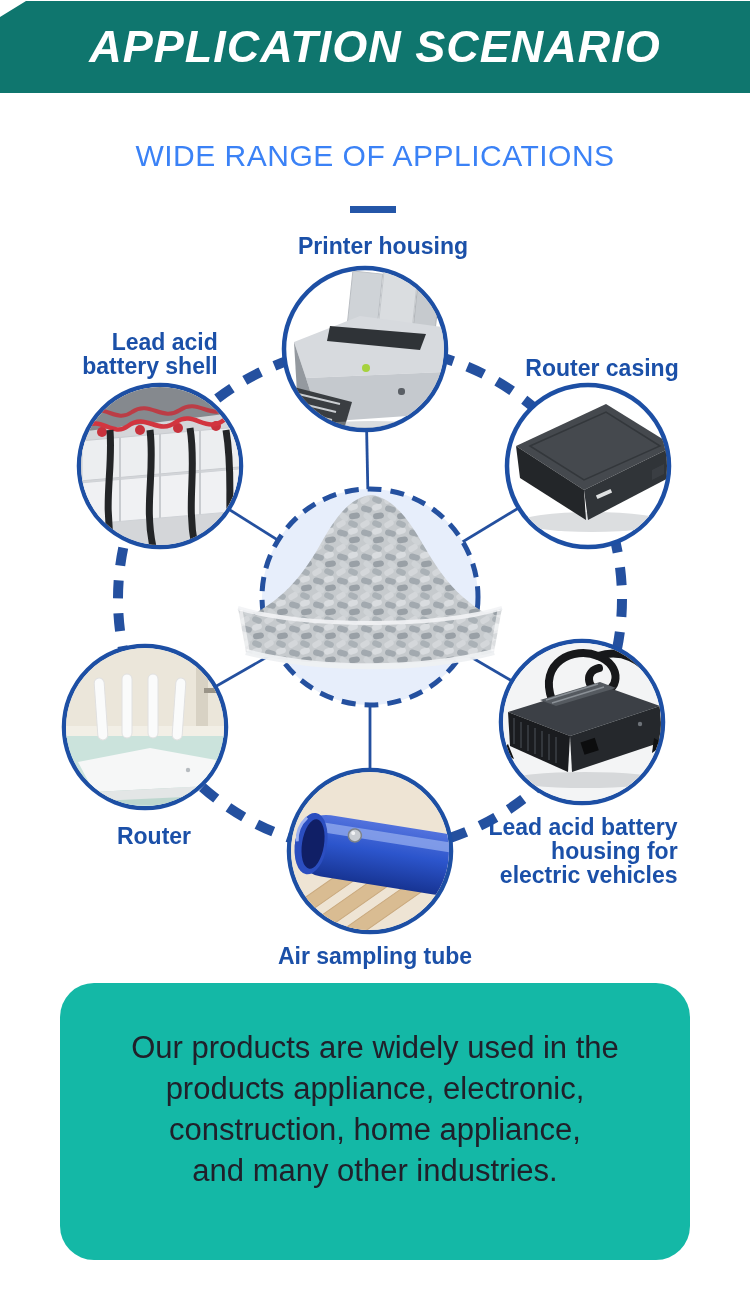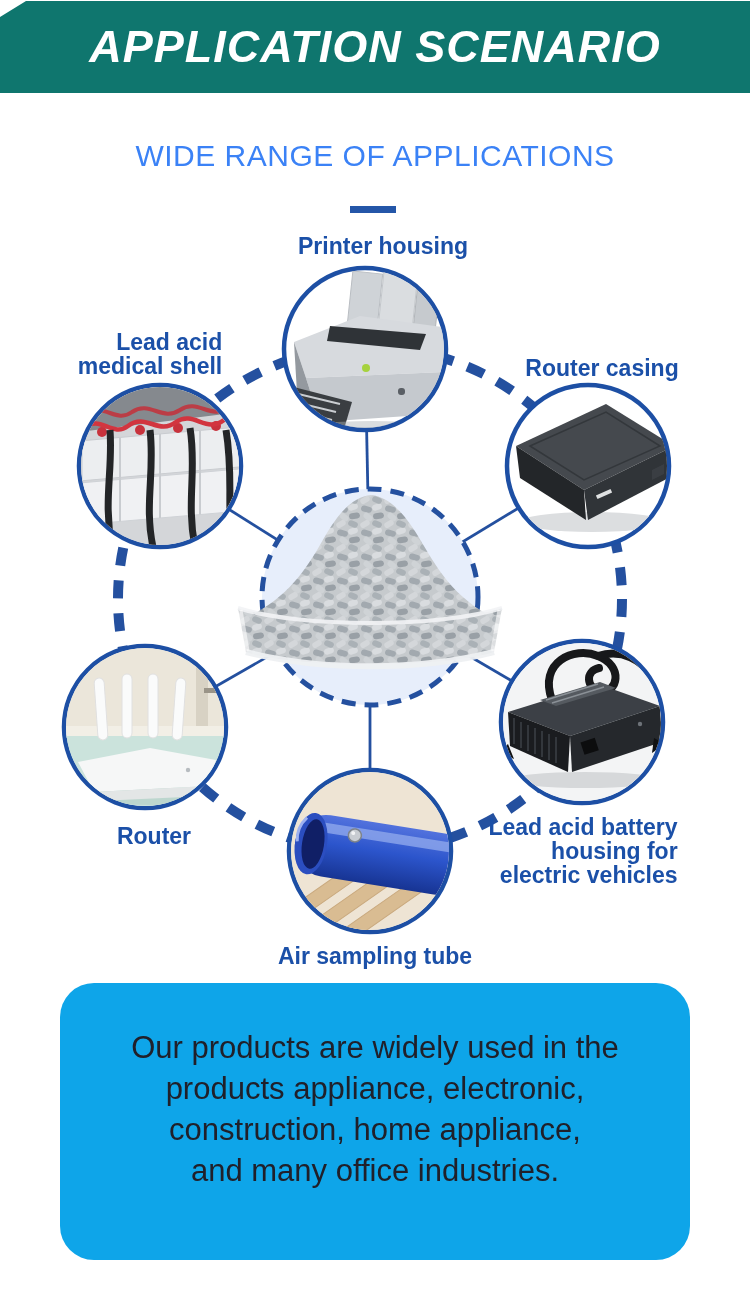--- a/index.html
+++ b/index.html
@@ -32,21 +32,21 @@
   .diagram-svg { position:absolute; left:0; top:0; width:750px; height:1308px; }
   .node-label {
     position:absolute; transform:translate(-50%,-50%);
     text-align:right; color:#1b50a8; font-weight:700;
     font-size:23px; line-height:24px; white-space:nowrap;
   }
   .node-label span { display:block; }
   
   .info-box {
     position:absolute; left:60px; top:983px; width:630px; height:277px;
-    background:#0ea5e9; border-radius:34px;
+    background:#14b8a6; border-radius:34px;
   }
   .info-text {
     padding-top:44px; text-align:center;
     font-size:31px; line-height:41px; color:#20202a;
   }
   .info-text span { display:block; }
 </style>
 </head>
 <body>
 
@@ -236,21 +236,21 @@
         </g>
       </g>
     </g>
   </svg>
 
   <div class="node-label" style="left:383px; top:246px;">
     <span>Printer housing</span>
   </div>
   <div class="node-label" style="left:150px; top:354px;">
     <span>Lead acid</span>
-    <span>medical shell</span>
+    <span>battery shell</span>
   </div>
   <div class="node-label" style="left:602px; top:368px;">
     <span>Router casing</span>
   </div>
   <div class="node-label" style="left:140px; top:836px;margin-left:14px;">
     <span>Router</span>
   </div>
   <div class="node-label" style="left:583px; top:851px;">
     <span>Lead acid battery</span>
     <span>housing for</span>
@@ -258,17 +258,17 @@
   </div>
   <div class="node-label" style="left:375px; top:956px;">
     <span>Air sampling tube</span>
   </div>
 
   <div class="info-box">
     <div class="info-text">
       <span>Our products are widely used in the</span>
       <span>products appliance, electronic,</span>
       <span>construction, home appliance,</span>
-      <span>and many office industries.</span>
+      <span>and many other industries.</span>
     </div>
   </div>
 
 </div>
 
 </body></html>

